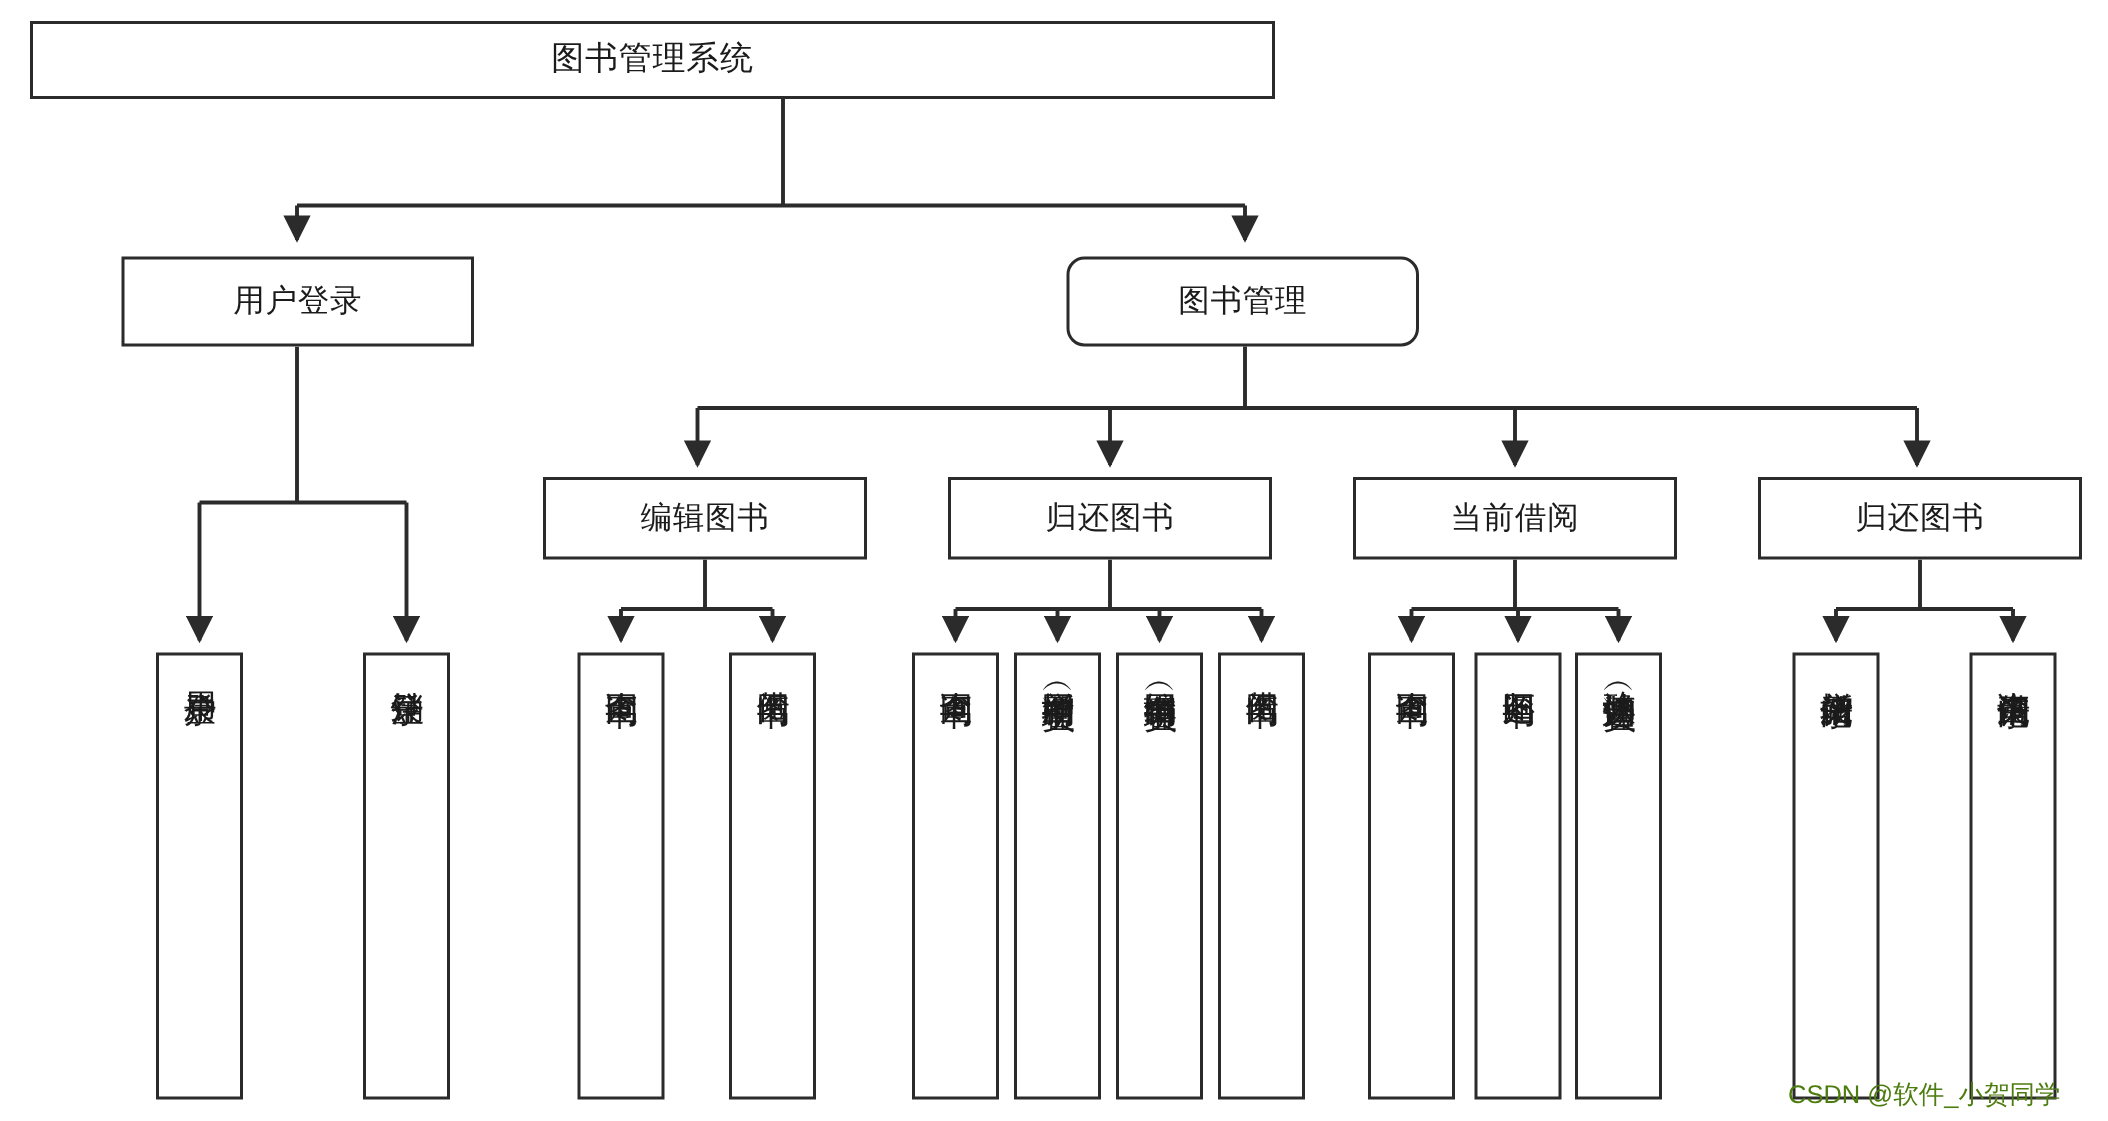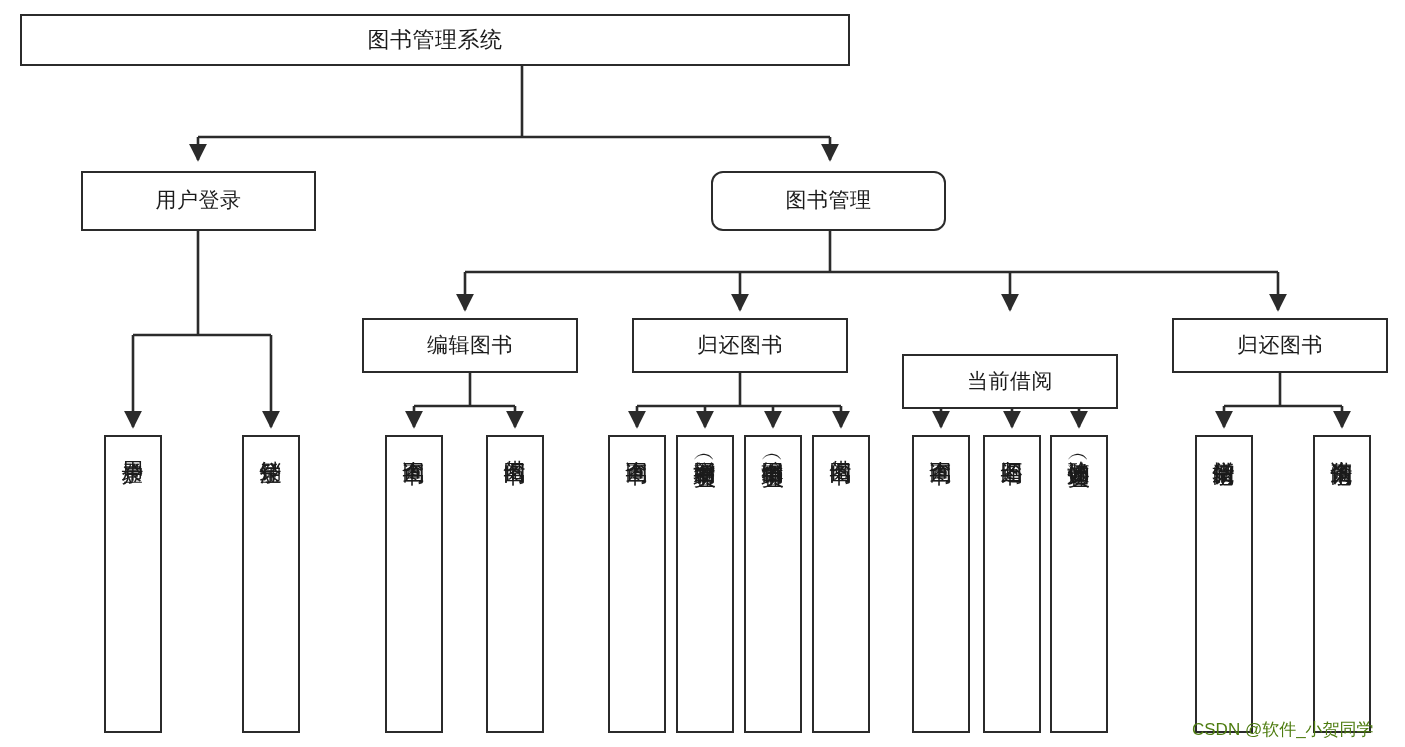--- a/index.html
+++ b/index.html
@@ -133,21 +133,21 @@
   <div class="node horiz" style="left: 711px; top: 171px; width: 235px; height: 60px; border-color: rgb(43, 43, 43); background: rgb(255, 255, 255); color: rgb(27, 27, 27); border-radius: 12px;">
     <span class="label">图书管理</span>
   </div>
 
   <div class="node horiz" style="left: 362px; top: 318px; width: 216px; height: 55px; border-color: rgb(43, 43, 43); background: rgb(255, 255, 255); color: rgb(27, 27, 27);">
     <span class="label">编辑图书</span>
   </div>
   <div class="node horiz" style="left: 632px; top: 318px; width: 216px; height: 55px; border-color: rgb(43, 43, 43); background: rgb(255, 255, 255); color: rgb(27, 27, 27);">
     <span class="label">归还图书</span>
   </div>
-  <div class="node horiz" style="left: 902px; top: 318px; width: 216px; height: 55px; border-color: rgb(43, 43, 43); background: rgb(255, 255, 255); color: rgb(27, 27, 27); margin-top: 36px;">
+  <div class="node horiz" style="left: 902px; top: 318px; width: 216px; height: 55px; border-color: rgb(43, 43, 43); background: rgb(255, 255, 255); color: rgb(27, 27, 27);">
     <span class="label">当前借阅</span>
   </div>
   <div class="node horiz" style="left: 1172px; top: 318px; width: 216px; height: 55px; border-color: rgb(43, 43, 43); background: rgb(255, 255, 255); color: rgb(27, 27, 27);">
     <span class="label">归还图书</span>
   </div>
 
   <div class="node vert" style="left: 104px; top: 435px; width: 58px; height: 298px; border-color: rgb(43, 43, 43); background: rgb(255, 255, 255); color: rgb(27, 27, 27);">
     <span class="label">用户登录</span>
   </div>
   <div class="node vert" style="left: 242px; top: 435px; width: 58px; height: 298px; border-color: rgb(43, 43, 43); background: rgb(255, 255, 255); color: rgb(27, 27, 27);">

